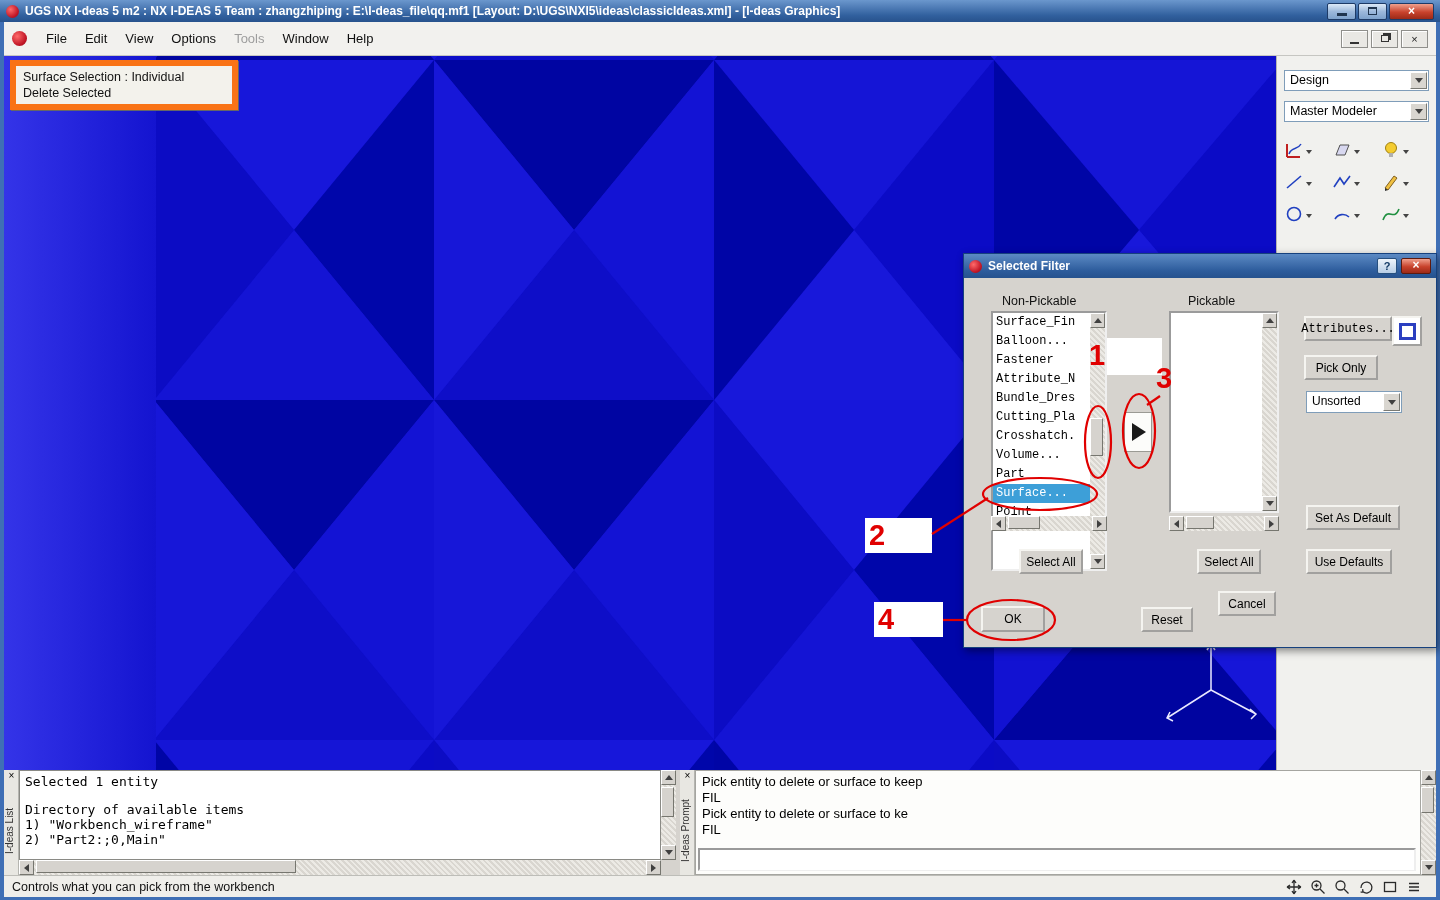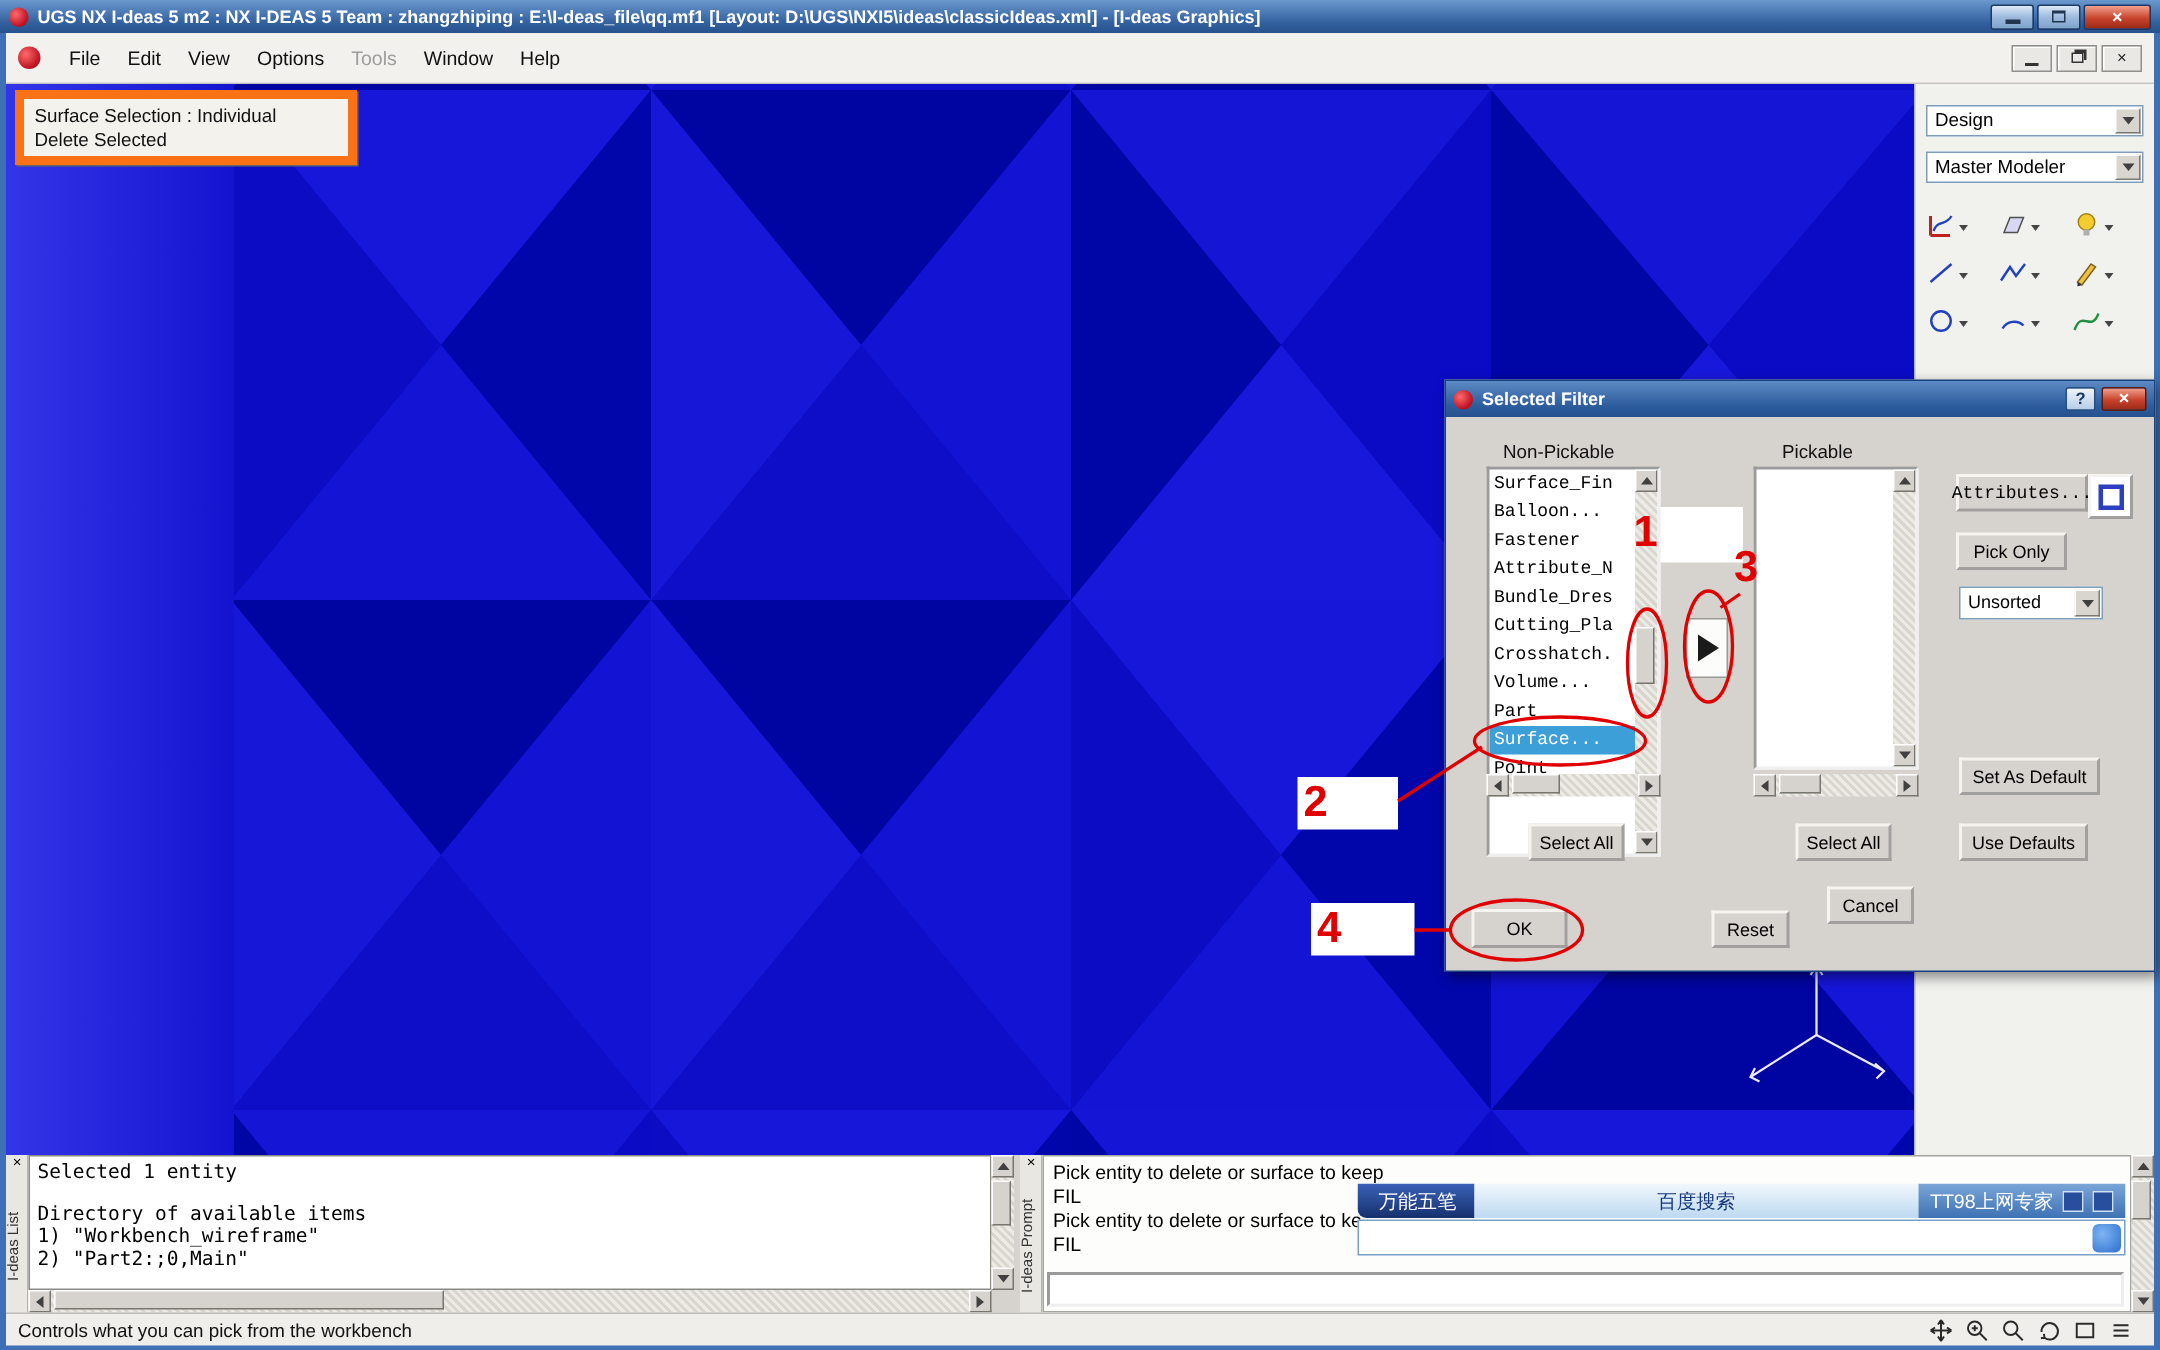--- a/index.html
+++ b/index.html
@@ -521,37 +521,20 @@
         </span>
       <span class="sbtrack">
           <span class="sbthumb-v" style="top:2px; height:26px;"></span>
         </span>
       <span class="sbb">
           <i class="t-dn"></i>
         </span>
     </div>
   </div>
 
-  <div class="ime">
-    <div class="ime-bar">
-      <span class="ime-name">万能五笔</span>
-      <span class="ime-mid">
-          <span class="ime-tab1">百度搜索</span>
-        </span>
-      <span class="ime-right">
-        <span class="ime-tab2">TT98上网专家</span>
-        <span class="ime-sq"></span>
-        <span class="ime-sq"></span>
-      </span>
-    </div>
-    <div class="ime-input-row">
-      <input style="">
-      <span class="ime-go"></span>
-    </div>
-  </div>
 
   <div class="statusbar">
     <span class="status-text">Controls what you can pick from the workbench</span>
     <span class="status-icons">
       <svg viewBox="0 0 16 16" stroke="#2a2a2a" fill="none" stroke-width="1.3">
           <path d="M8 1v14M1 8h14M8 1L6 4M8 1l2 3M8 15l-2-3M8 15l2-3M1 8l3-2M1 8l3 2M15 8l-3-2M15 8l-3 2"></path>
         </svg>
       <svg viewBox="0 0 16 16" stroke="#2a2a2a" fill="none" stroke-width="1.3">
           <circle cx="6.5" cy="6.5" r="4.5"></circle>
           <path d="M10 10l4.5 4.5M4.5 6.5h4M6.5 4.5v4"></path>

